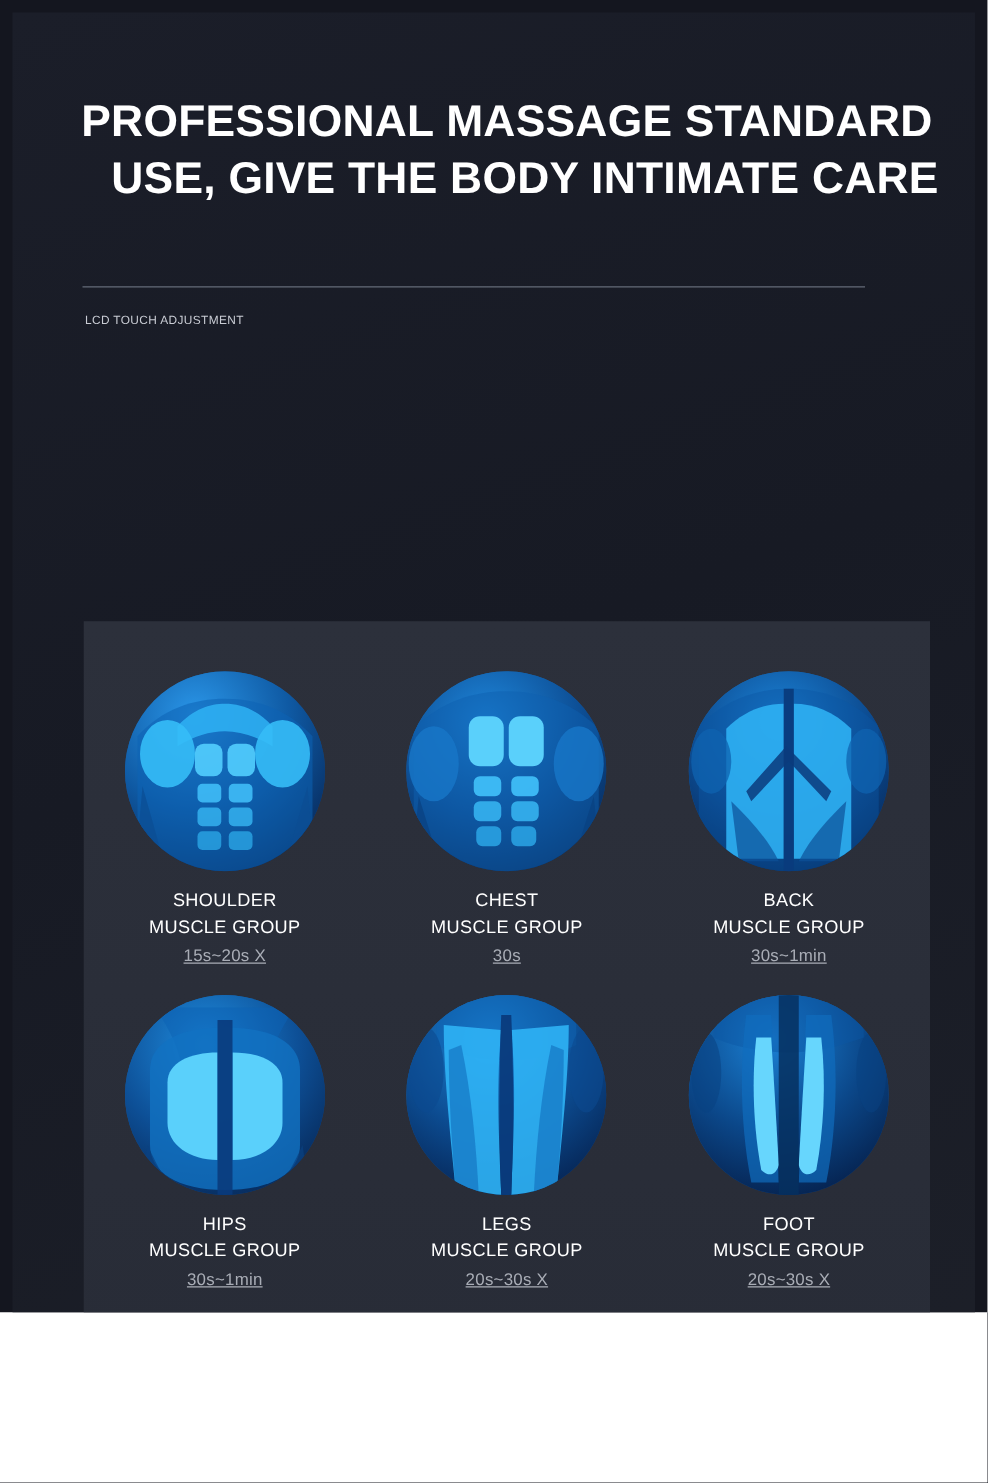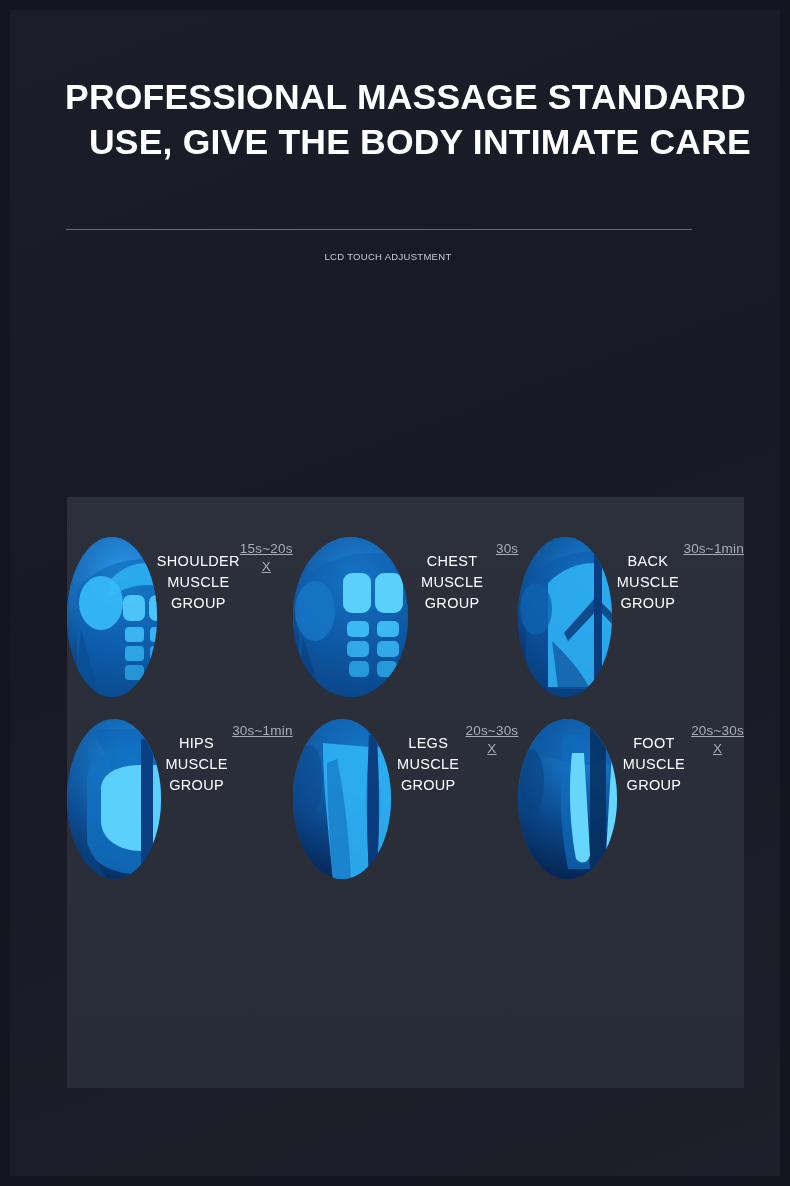--- a/index.html
+++ b/index.html
@@ -6,21 +6,21 @@
     margin: 0;
     padding: 0;
     background: #ffffff;
   }
   body {
     font-family: "Liberation Sans", sans-serif;
   }
   .page {
     position: relative;
     width: 790px;
-    height: 1186px;
+    height: 1050px;
     background: #14161f;
     overflow: hidden;
   }
   .page-inner {
     position: absolute;
     left: 10px;
     top: 10px;
     width: 770px;
     height: 1166px;
     background: #1a1d28;
@@ -55,21 +55,20 @@
   .subline {
     position: absolute;
     left: 58px;
     top: 240px;
     width: 640px;
     color: #c9ccd4;
     font-size: 9.5px;
     line-height: 14px;
     letter-spacing: 0.3px;
     text-transform: uppercase;
-    text-align: center;
   }
   .subline span { display: block; }
 
   .paragraph {
     position: absolute;
     left: 57px;
     top: 293px;
     width: 700px;
     color: #e6e8ec;
     font-size: 17.5px;
@@ -94,21 +93,22 @@
     left: 0;
     top: 40px;
     width: 677px;
     display: flex;
     flex-wrap: wrap;
   }
   .cell {
     width: 33.3333%;
     box-sizing: border-box;
     display: flex;
-    flex-direction: row;
+    flex-direction: column;
+    align-items: center;
     margin-bottom: 22px;
   }
   .circle {
     width: 160px;
     height: 160px;
     border-radius: 50%;
     overflow: hidden;
     position: relative;
     background: #0b3f7a;
     background: radial-gradient(circle at 35% 25%, #1878c8 0%, #0f4f96 55%, #0a2f63 100%);

